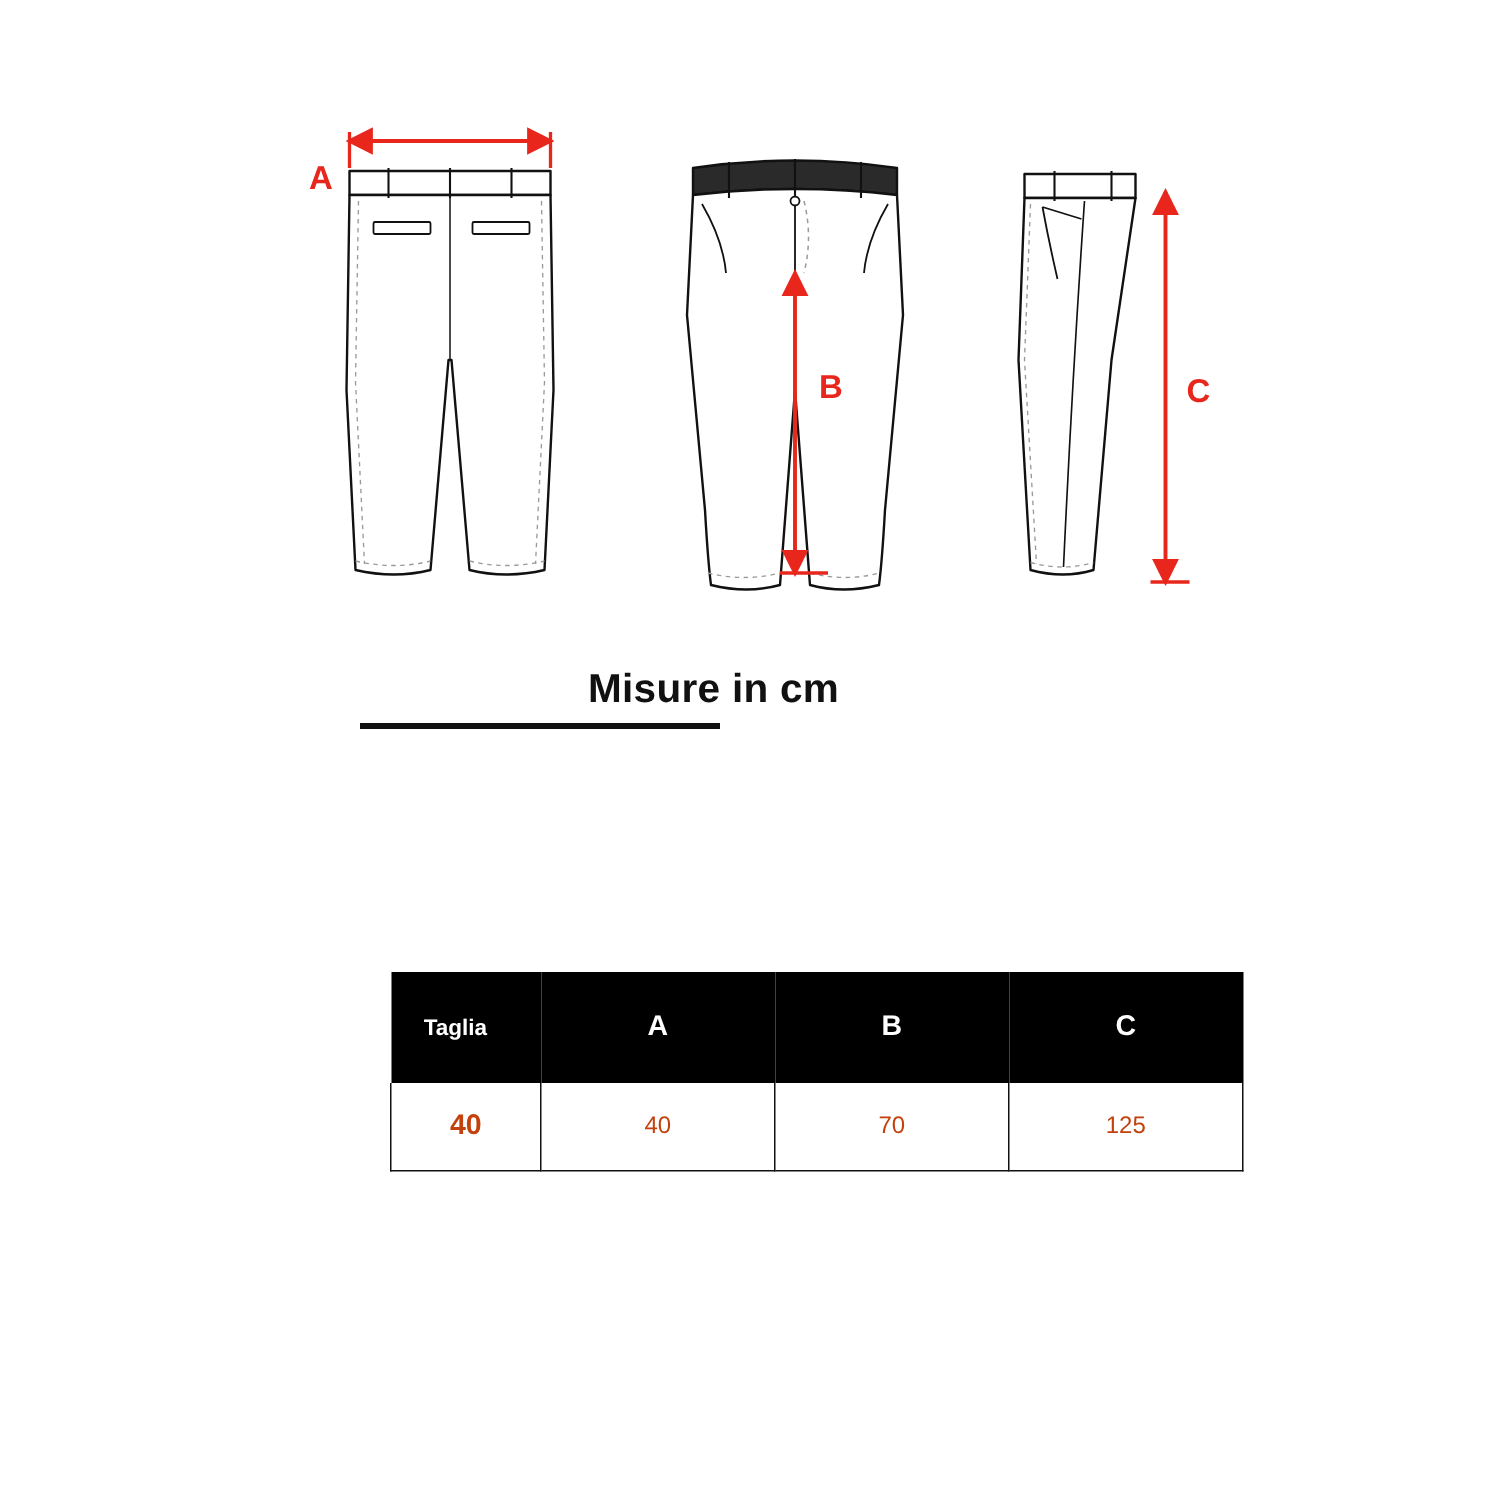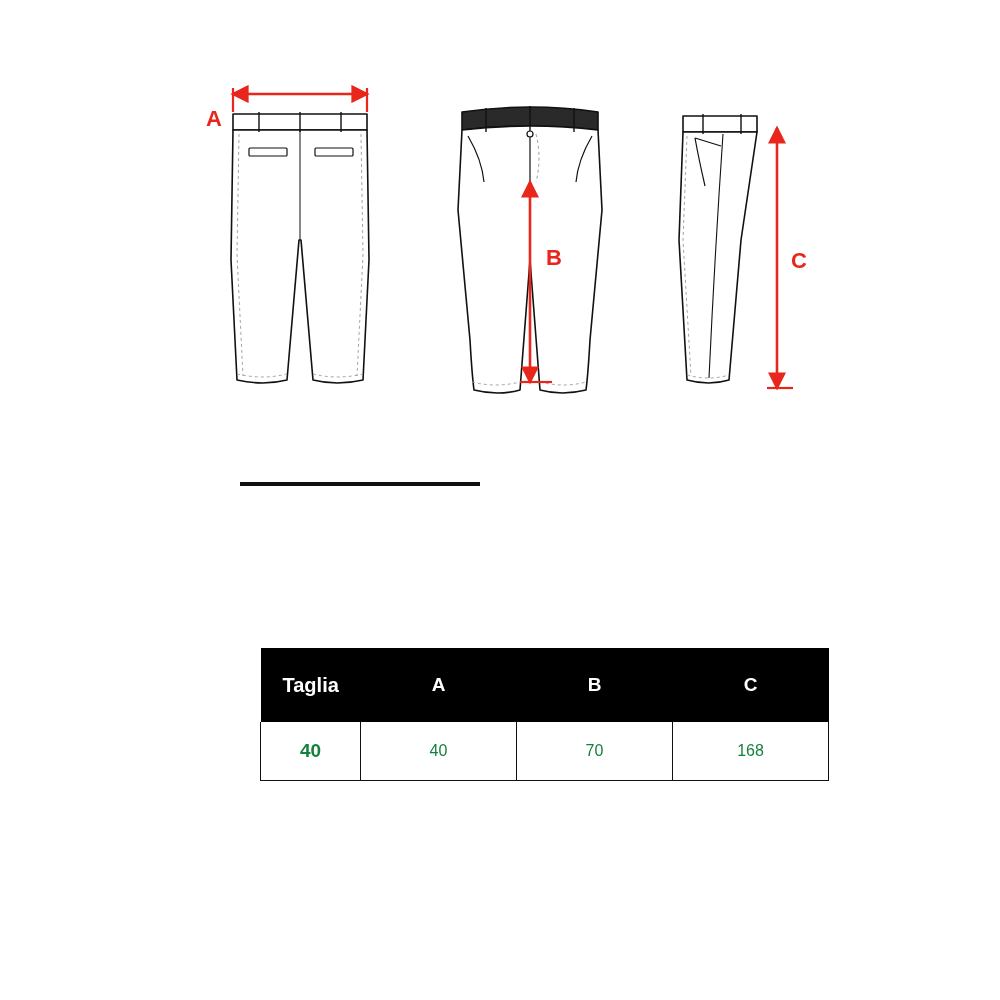--- a/index.html
+++ b/index.html
@@ -93,30 +93,30 @@
     font-size: 19px;
     font-weight: bold;
     height: 72px;
     vertical-align: middle;
     text-align: center;
     border: none;
   }
   table.size-table thead th.first {
     text-align: left;
     padding-left: 22px;
-    font-size: 20px;
+    font-size: 15px;
   }
   table.size-table tbody td {
     border: 1.5px solid #111;
     border-top: none;
     height: 56px;
     text-align: center;
     vertical-align: middle;
     font-size: 16px;
-    color: #15803d;
+    color: #c2410c;
   }
   table.size-table tbody td.first {
     font-size: 19px;
     font-weight: bold;
   }
   table.size-table col.c0 { width: 100px; }
   table.size-table col.c1 { width: 156px; }
   table.size-table col.c2 { width: 156px; }
   table.size-table col.c3 { width: 156px; }
 </style>
@@ -244,20 +244,21 @@
     </div>
 
     <span class="dim-label label-a">A</span>
     <span class="dim-label label-b">B</span>
     <span class="dim-label label-c">C</span>
   </div>
 
   <div class="caption-wrap">
     <div class="caption-rule"></div>
   </div>
+  <div class="caption-text">Misure in cm</div>
 
   <div class="table-wrap">
     <table class="size-table">
       <colgroup>
         <col class="c0">
           <col class="c1">
           <col class="c2">
           <col class="c3">
       </colgroup>
       <thead>
@@ -266,19 +267,19 @@
           <th>A</th>
           <th>B</th>
           <th>C</th>
         </tr>
       </thead>
       <tbody>
         <tr>
           <td class="first">40</td>
           <td>40</td>
           <td>70</td>
-          <td>168</td>
+          <td>125</td>
         </tr>
       </tbody>
     </table>
   </div>
 
 </div>
 
 </body></html>

